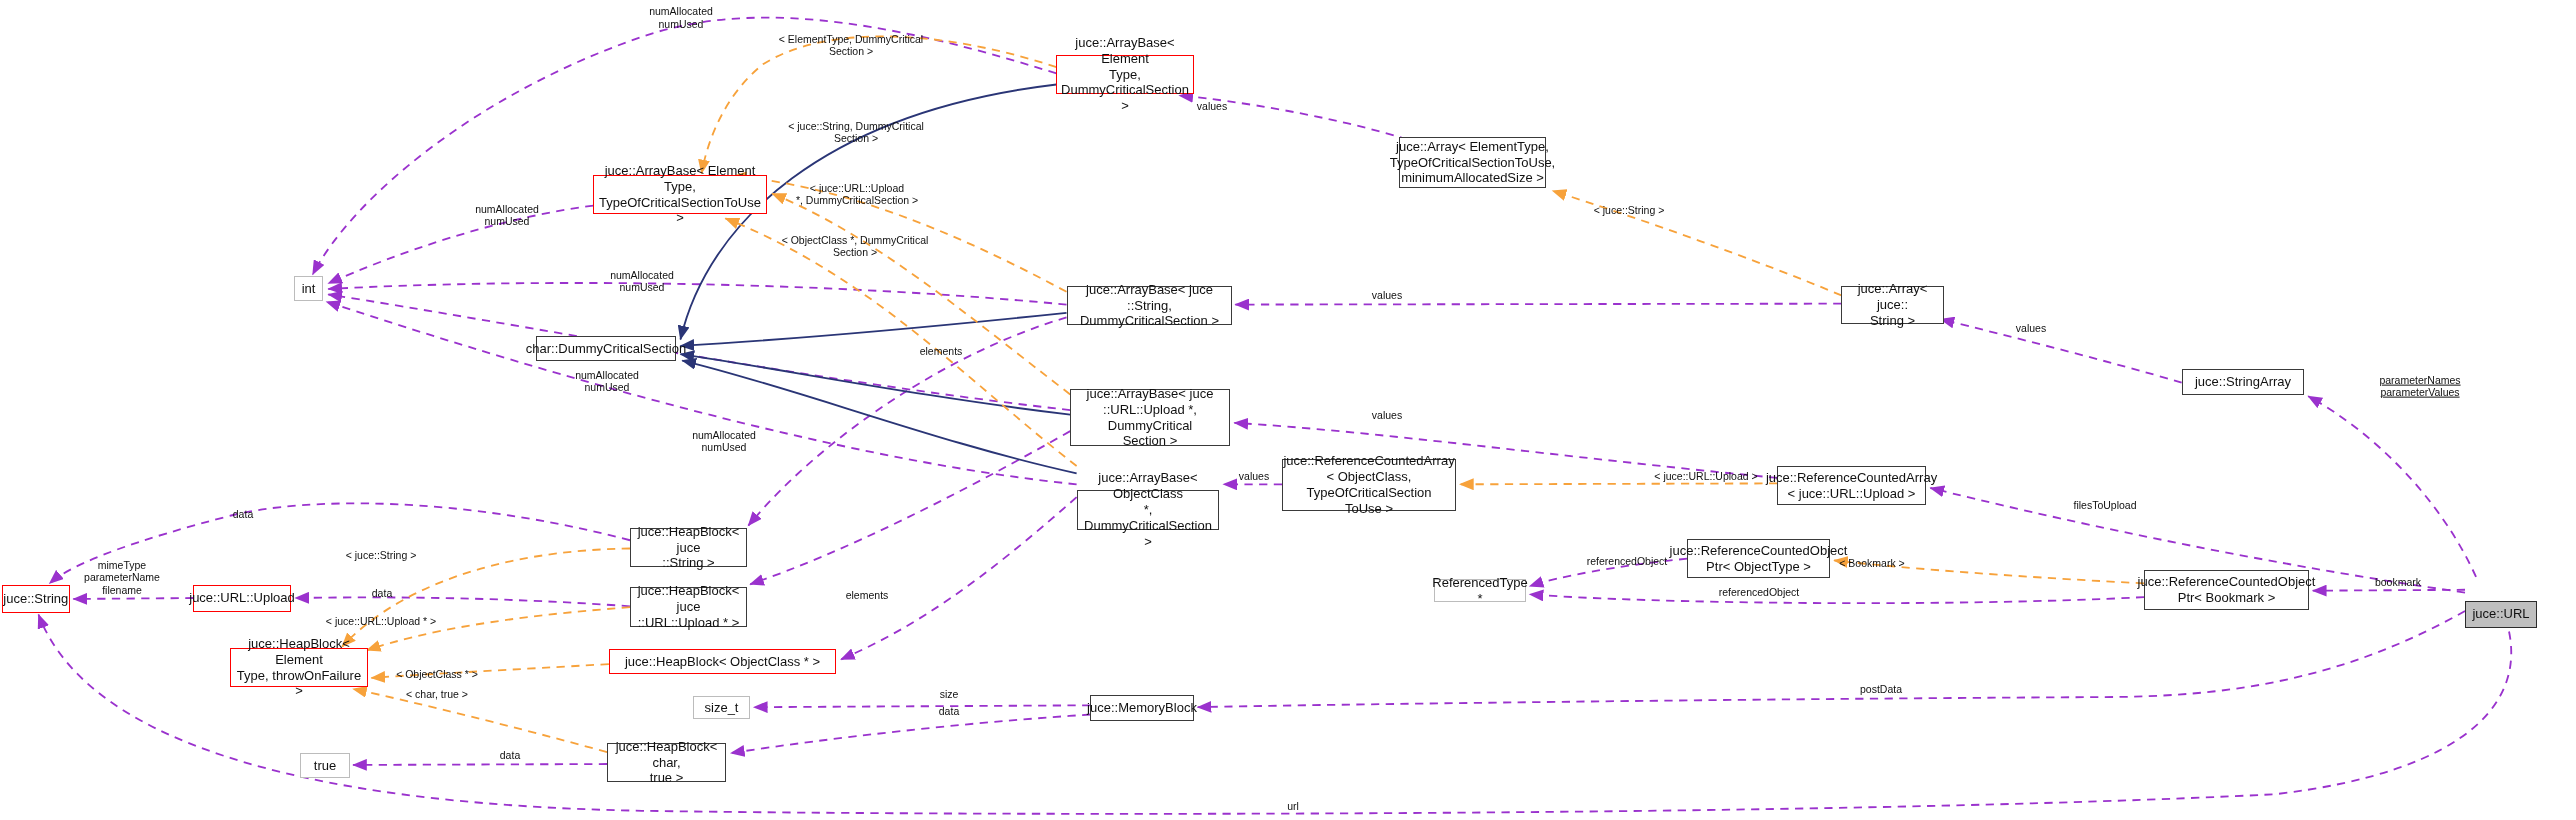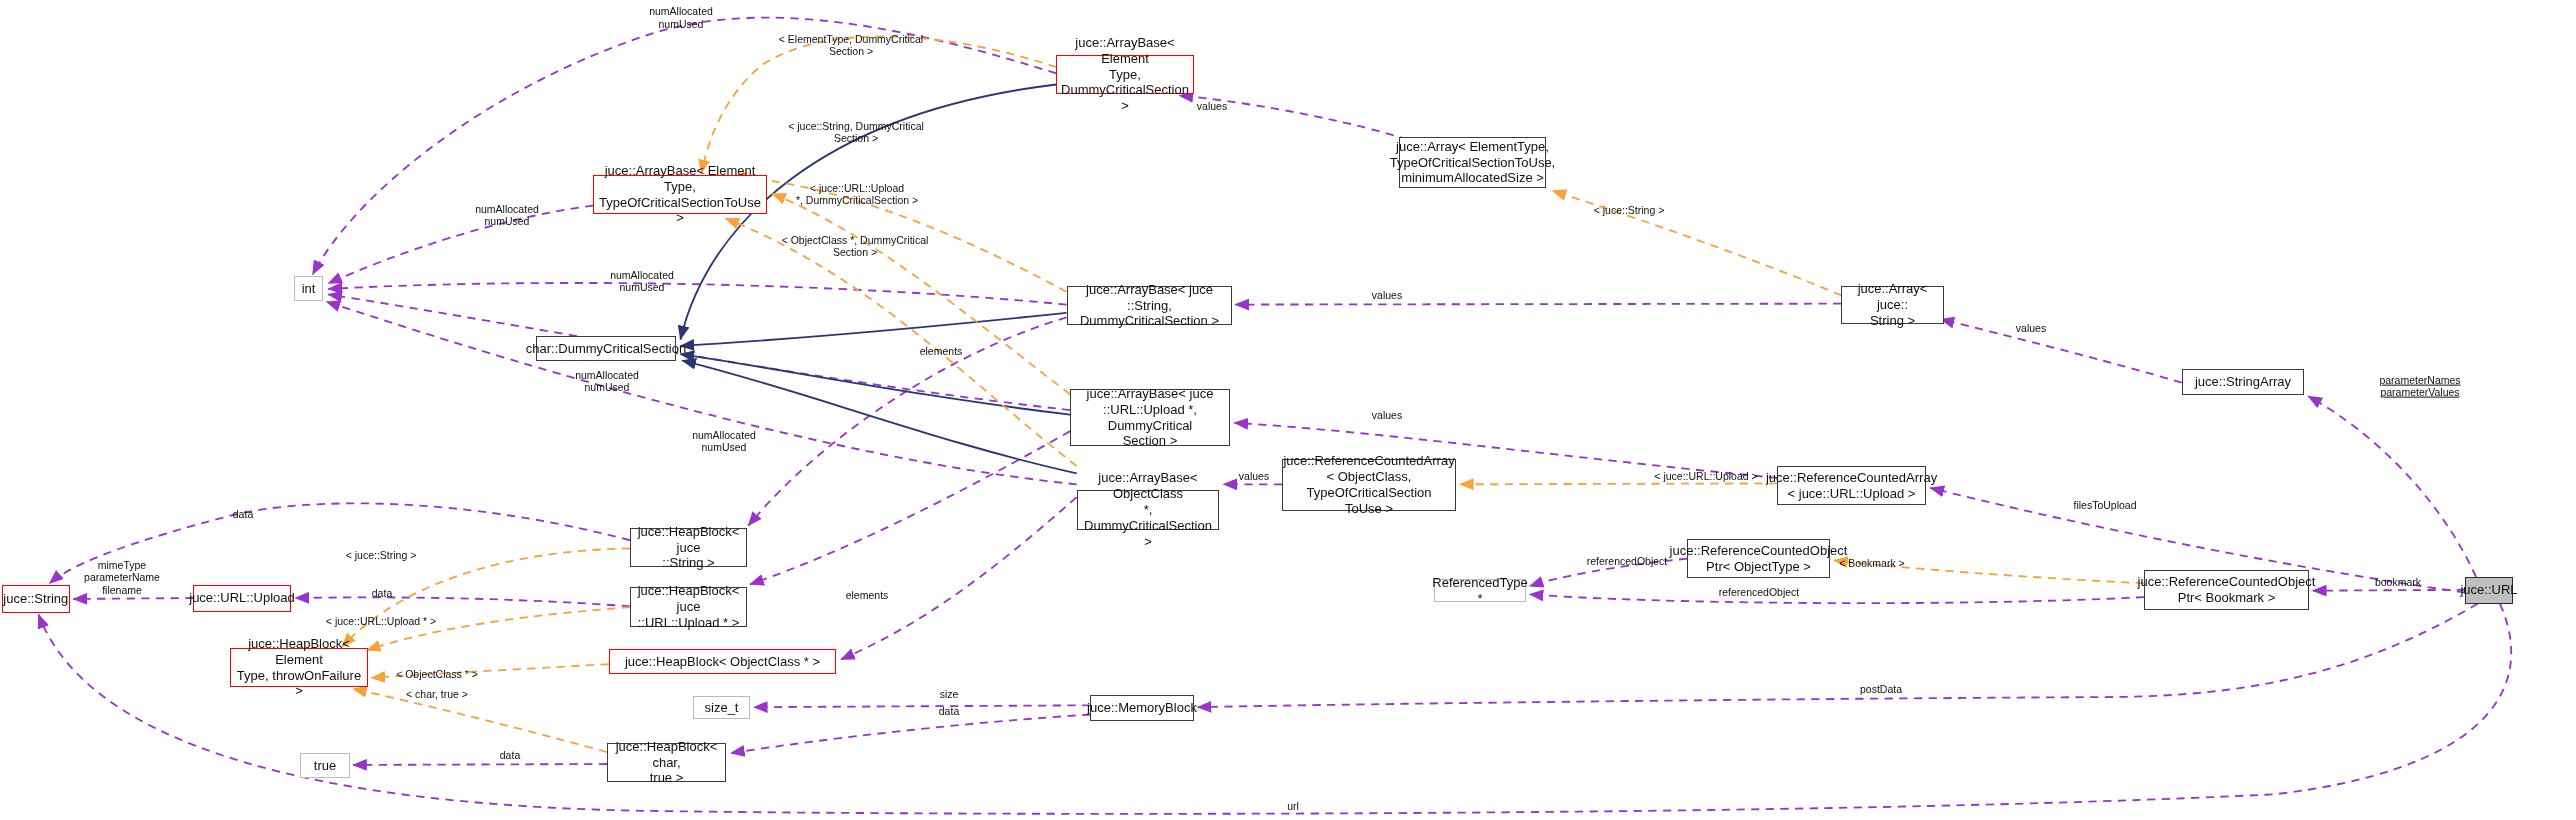--- a/index.html
+++ b/index.html
@@ -105,21 +105,21 @@
   <div class="node nb-dark" style="left:1282px;top:459px;width:174px;height:52px;">juce::ReferenceCountedArray
 &lt; ObjectClass, TypeOfCriticalSection
 ToUse &gt;</div>
   <div class="node nb-dark" style="left:1777px;top:466px;width:149px;height:39px;">juce::ReferenceCountedArray
 &lt; juce::URL::Upload &gt;</div>
   <div class="node nb-light" style="left:1434px;top:579px;width:92px;height:23px;">ReferencedType *</div>
   <div class="node nb-dark" style="left:1687px;top:539px;width:143px;height:39px;">juce::ReferenceCountedObject
 Ptr&lt; ObjectType &gt;</div>
   <div class="node nb-dark" style="left:2144px;top:570px;width:165px;height:40px;">juce::ReferenceCountedObject
 Ptr&lt; Bookmark &gt;</div>
-  <div class="node nb-current" style="left:2465px;top:577px;width:48px;height:26.6px;">juce::URL</div>
+  <div class="node nb-current" style="left:2465px;top:601px;width:72px;height:26.6px;">juce::URL</div>
   <div class="node nb-red" style="left:1.8px;top:585px;width:68px;height:27.5px;">juce::String</div>
   <div class="node nb-red" style="left:193px;top:585px;width:98px;height:26.6px;">juce::URL::Upload</div>
   <div class="node nb-dark" style="left:630px;top:528px;width:117px;height:39px;">juce::HeapBlock&lt; juce
 ::String &gt;</div>
   <div class="node nb-dark" style="left:630px;top:587px;width:117px;height:40px;">juce::HeapBlock&lt; juce
 ::URL::Upload * &gt;</div>
   <div class="node nb-red" style="left:230px;top:648px;width:138px;height:39px;">juce::HeapBlock&lt; Element
 Type, throwOnFailure &gt;</div>
   <div class="node nb-red" style="left:609px;top:649px;width:227px;height:25px;">juce::HeapBlock&lt; ObjectClass * &gt;</div>
   <div class="node nb-light" style="left:693px;top:696px;width:57px;height:23px;">size_t</div>

